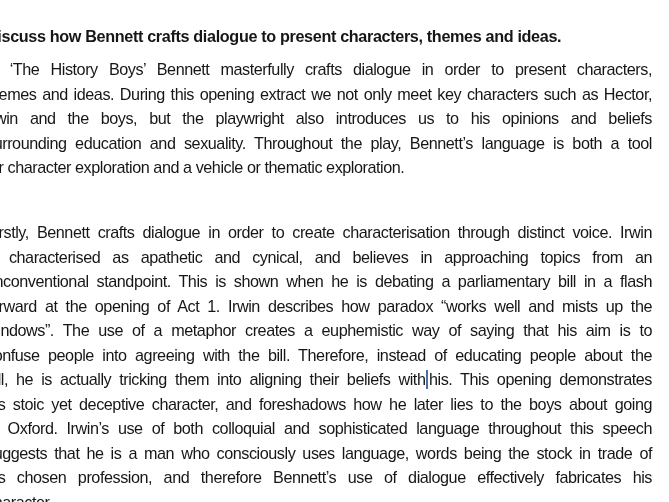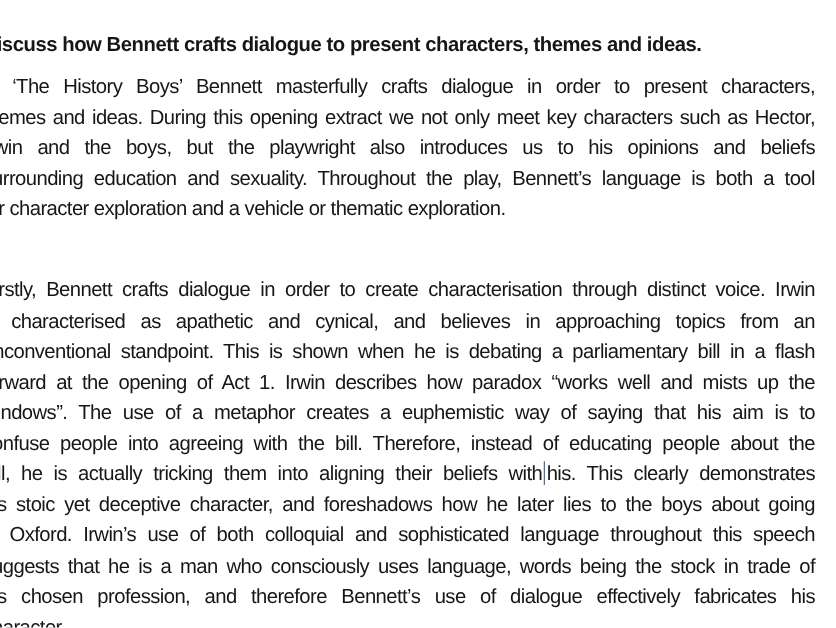--- a/index.html
+++ b/index.html
@@ -107,21 +107,21 @@
     <span class="line">
         <span class="line-inner">forward at the opening of Act 1. Irwin describes how paradox “works well and mists up the</span>
       </span>
     <span class="line">
         <span class="line-inner">windows”. The use of a metaphor creates a euphemistic way of saying that his aim is to</span>
       </span>
     <span class="line">
         <span class="line-inner">confuse people into agreeing with the bill. Therefore, instead of educating people about the</span>
       </span>
     <span class="line">
-        <span class="line-inner"><span>bill, he is actually tricking them into aligning their beliefs with</span><span class="caret"></span><span>his. This clearly demonstrates</span></span>
+        <span class="line-inner"><span>bill, he is actually tricking them into aligning their beliefs with</span><span class="caret"></span><span>his. This opening demonstrates</span></span>
       </span>
     <span class="line">
         <span class="line-inner">his stoic yet deceptive character, and foreshadows how he later lies to the boys about going</span>
       </span>
     <span class="line">
         <span class="line-inner">to Oxford. Irwin’s use of both colloquial and sophisticated language throughout this speech</span>
       </span>
     <span class="line">
         <span class="line-inner">suggests that he is a man who consciously uses language, words being the stock in trade of</span>
       </span>

